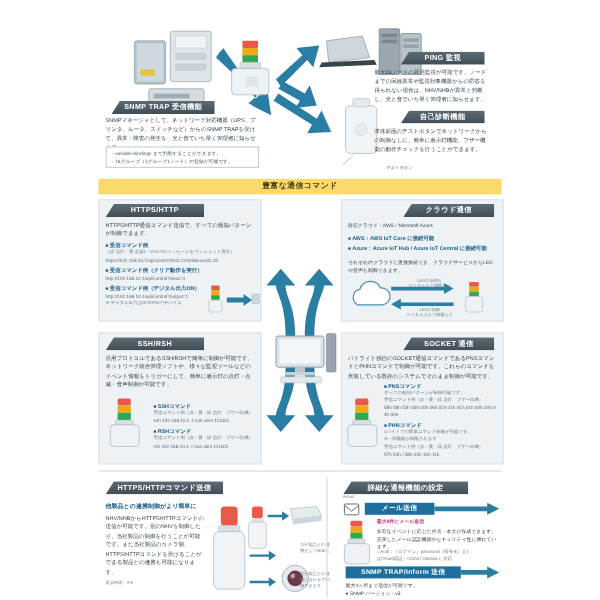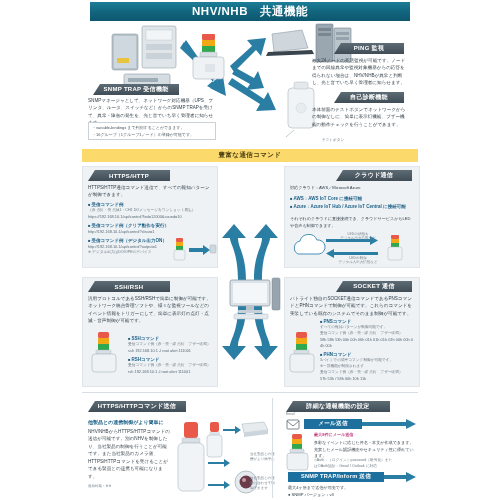--- a/index.html
+++ b/index.html
@@ -69,21 +69,20 @@
   .callout{position:absolute;font-size:3.6px;color:#5d6a73;line-height:1.5;}
 
   .capt{position:absolute;font-size:3.5px;color:#7a858d;}
   .hairline{position:absolute;background:#d7dde2;}
 </style>
 </head>
 <body>
 
 <div class="page">
 
-  <div class="hdr">NHV/NHB　共通機能</div>
 
   <svg class="arrow" style="left:110px;top:22px;" width="300" height="125" viewBox="0 0 300 125">
 
     <g>
       <rect x="2" y="12" width="26" height="36" rx="2" fill="#b7c3cb" stroke="#8d9aa3" stroke-width=".6"></rect>
       <rect x="4" y="14" width="22" height="32" rx="1" fill="#cfd8de"></rect>
       <rect x="7" y="36" width="12" height="5" fill="#e8c33c"></rect>
     </g>
 
     <g>

